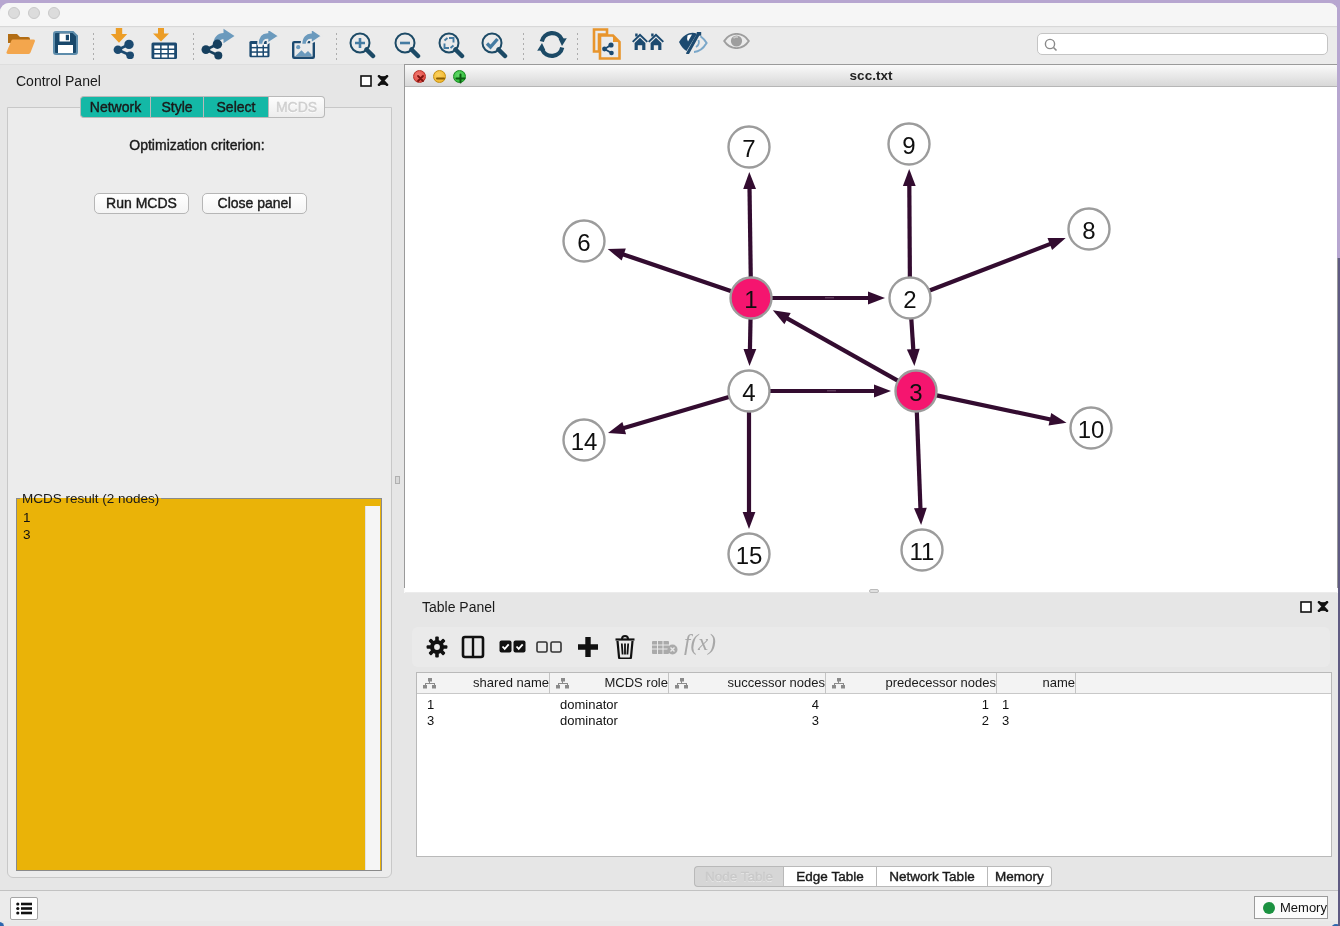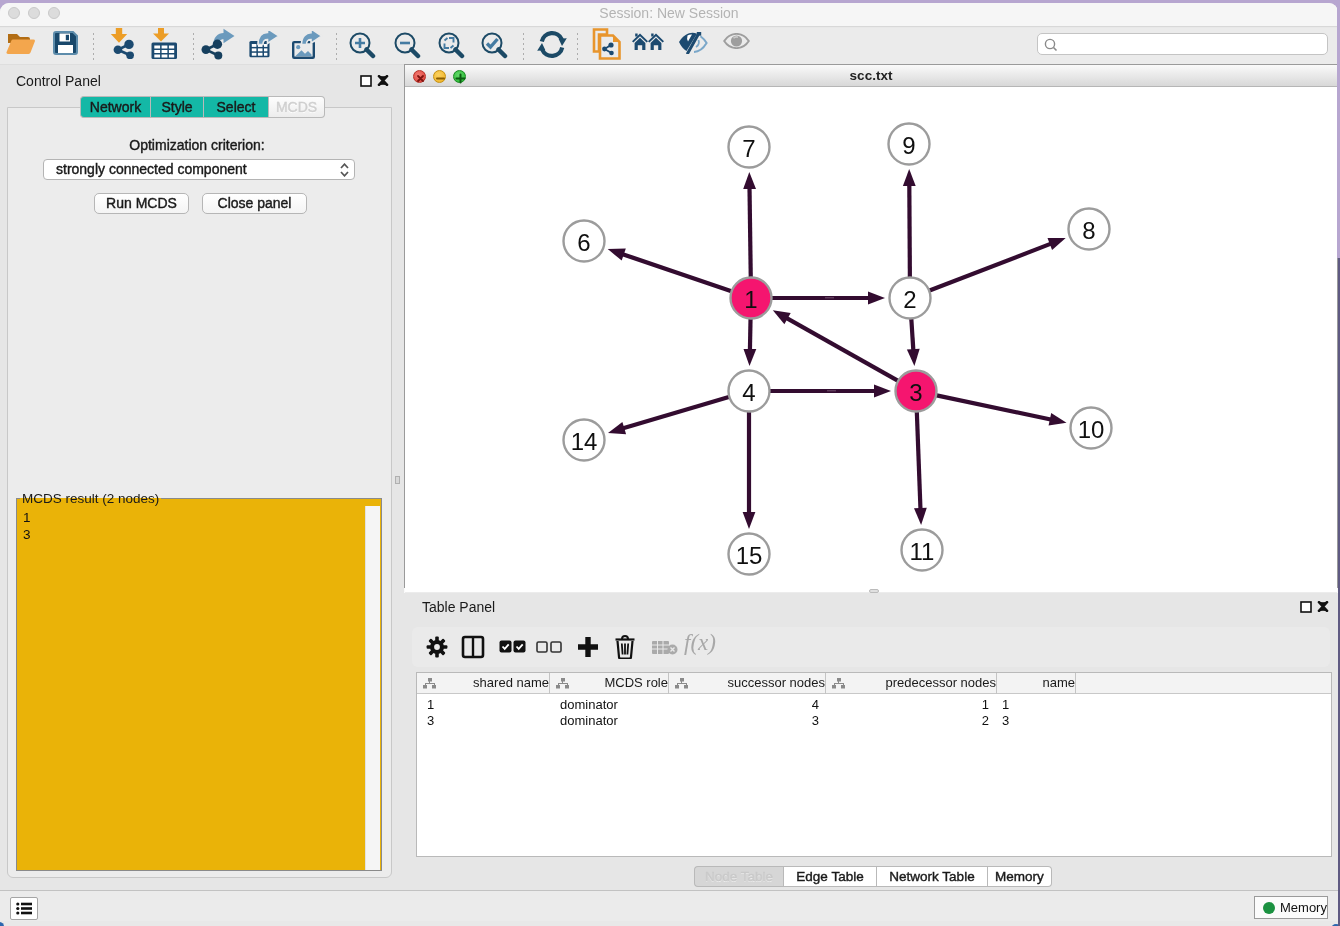--- a/index.html
+++ b/index.html
@@ -53,21 +53,20 @@
 .trow { position:absolute; left:0; width:100%; height:16px; font-size:13px; color:#111; line-height:15px; }
 .btab.sel { background:#d6d6d6; color:#c9c9c9; text-shadow:0 1px 0 #eee; }
 </style>
 </head>
 <body>
 <div class="app">
   <div class="titlebar">
     <div class="tl-circle" style="left:8px"></div>
     <div class="tl-circle" style="left:28px"></div>
     <div class="tl-circle" style="left:48px"></div>
-    <div class="title-text">Session: New Session</div>
   </div>
   <div class="toolbar" id="toolbar">
     <svg style="left:6px;top:4px;position:absolute" width="31" height="25" viewBox="0 0 31 25">
       <path d="M2 2 h9 l3 3 h8 a2 2 0 0 1 2 2 v4 h-22 z" fill="#b26d14"></path>
       <path d="M2 22 a1.5 1.5 0 0 1-1.4-2 L5.2 9 a2 2 0 0 1 1.9-1.4 H27.4 a1.5 1.5 0 0 1 1.4 2 L24.5 20.6 a2 2 0 0 1-1.9 1.4 z" fill="#f3a64d"></path>
     </svg>
     <svg style="left:53px;top:3px;position:absolute" width="25" height="24" viewBox="0 0 25 24">
       <path d="M1 3 a2 2 0 0 1 2-2 h17 l4 4 v16 a2 2 0 0 1-2 2 h-19 a2 2 0 0 1-2-2 z" fill="#19486b"></path>
       <path d="M1 3 a2 2 0 0 1 2-2 h17 l4 4 v16 a2 2 0 0 1-2 2 h-19 a2 2 0 0 1-2-2 z" fill="none" stroke="#5d8cab" stroke-width="2"></path>
       <rect x="6.5" y="2.5" width="10.5" height="8" fill="#fff"></rect>
@@ -208,25 +207,20 @@
         </svg>
       <svg style="position:absolute;left:377px;top:10px" width="12" height="11" viewBox="0 0 12 11">
           <path d="M2 1.2 L6 4.2 10 1.2 M2 9.8 L6 6.8 10 9.8 M2 1.2 L10 9.8 M10 1.2 L2 9.8" stroke="#111" stroke-width="2.6" stroke-linecap="round"></path>
         </svg>
       <div class="tabpane"></div>
       <div class="tab" style="left:80px;width:70px;border-radius:4px 0 0 4px;border-right:none">Network</div>
       <div class="tab" style="left:150px;width:53px;border-right:none">Style</div>
       <div class="tab" style="left:203px;width:66px">Select</div>
       <div class="tab mcds" style="left:269px;width:56px;border-left:none;border-radius:0 4px 4px 0">MCDS</div>
       <div style="position:absolute;left:0;top:72px;width:394px;text-align:center;font-size:14px;color:#1a1a1a;-webkit-text-stroke:0.4px">Optimization criterion:</div>
-      <div style="position:absolute;left:43px;top:94px;width:312px;height:21px;background:#fff;border:1px solid #b4b4b4;border-radius:4px;font-size:14px;color:#1a1a1a;-webkit-text-stroke:0.4px;line-height:19px;padding-left:12px">strongly connected component
-        <svg style="position:absolute;right:4px;top:3px" width="11" height="14" viewBox="0 0 10 14">
-            <path d="M1.5 5 L5 1.2 8.5 5 M1.5 9 L5 12.8 8.5 9" fill="none" stroke="#555" stroke-width="1.7"></path>
-          </svg>
-      </div>
       <div class="btn" style="left:94px;top:128px;width:95px;height:21px;line-height:19px">Run MCDS</div>
       <div class="btn" style="left:202px;top:128px;width:105px;height:21px;line-height:19px">Close panel</div>
       <fieldset class="mcdsbox">
         <legend>MCDS result (2 nodes)</legend>
         <div class="mcdstext">1<br>3</div>
         <div class="mcdssb"></div>
       </fieldset>
       <div style="position:absolute;left:395px;top:411px;width:5px;height:8px;background:#d8d8d8;border:1px solid #b0b0b0"></div>
     </div>
     <div class="netwin" id="netwin">

